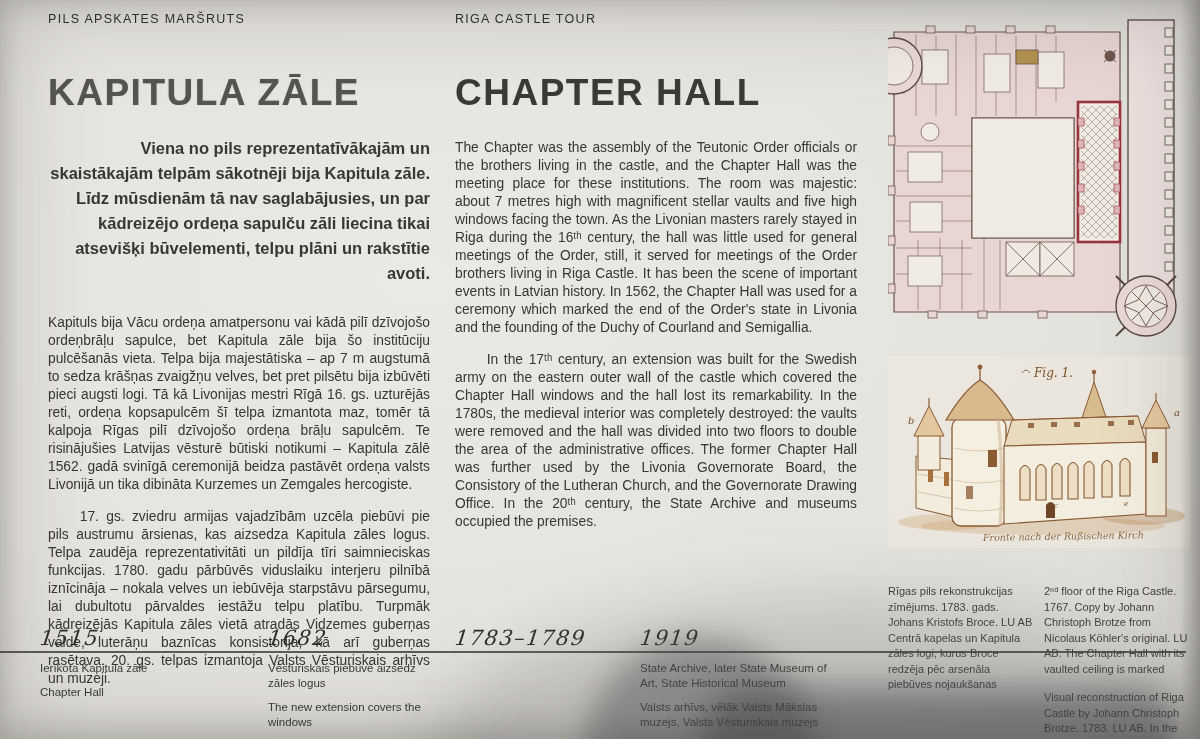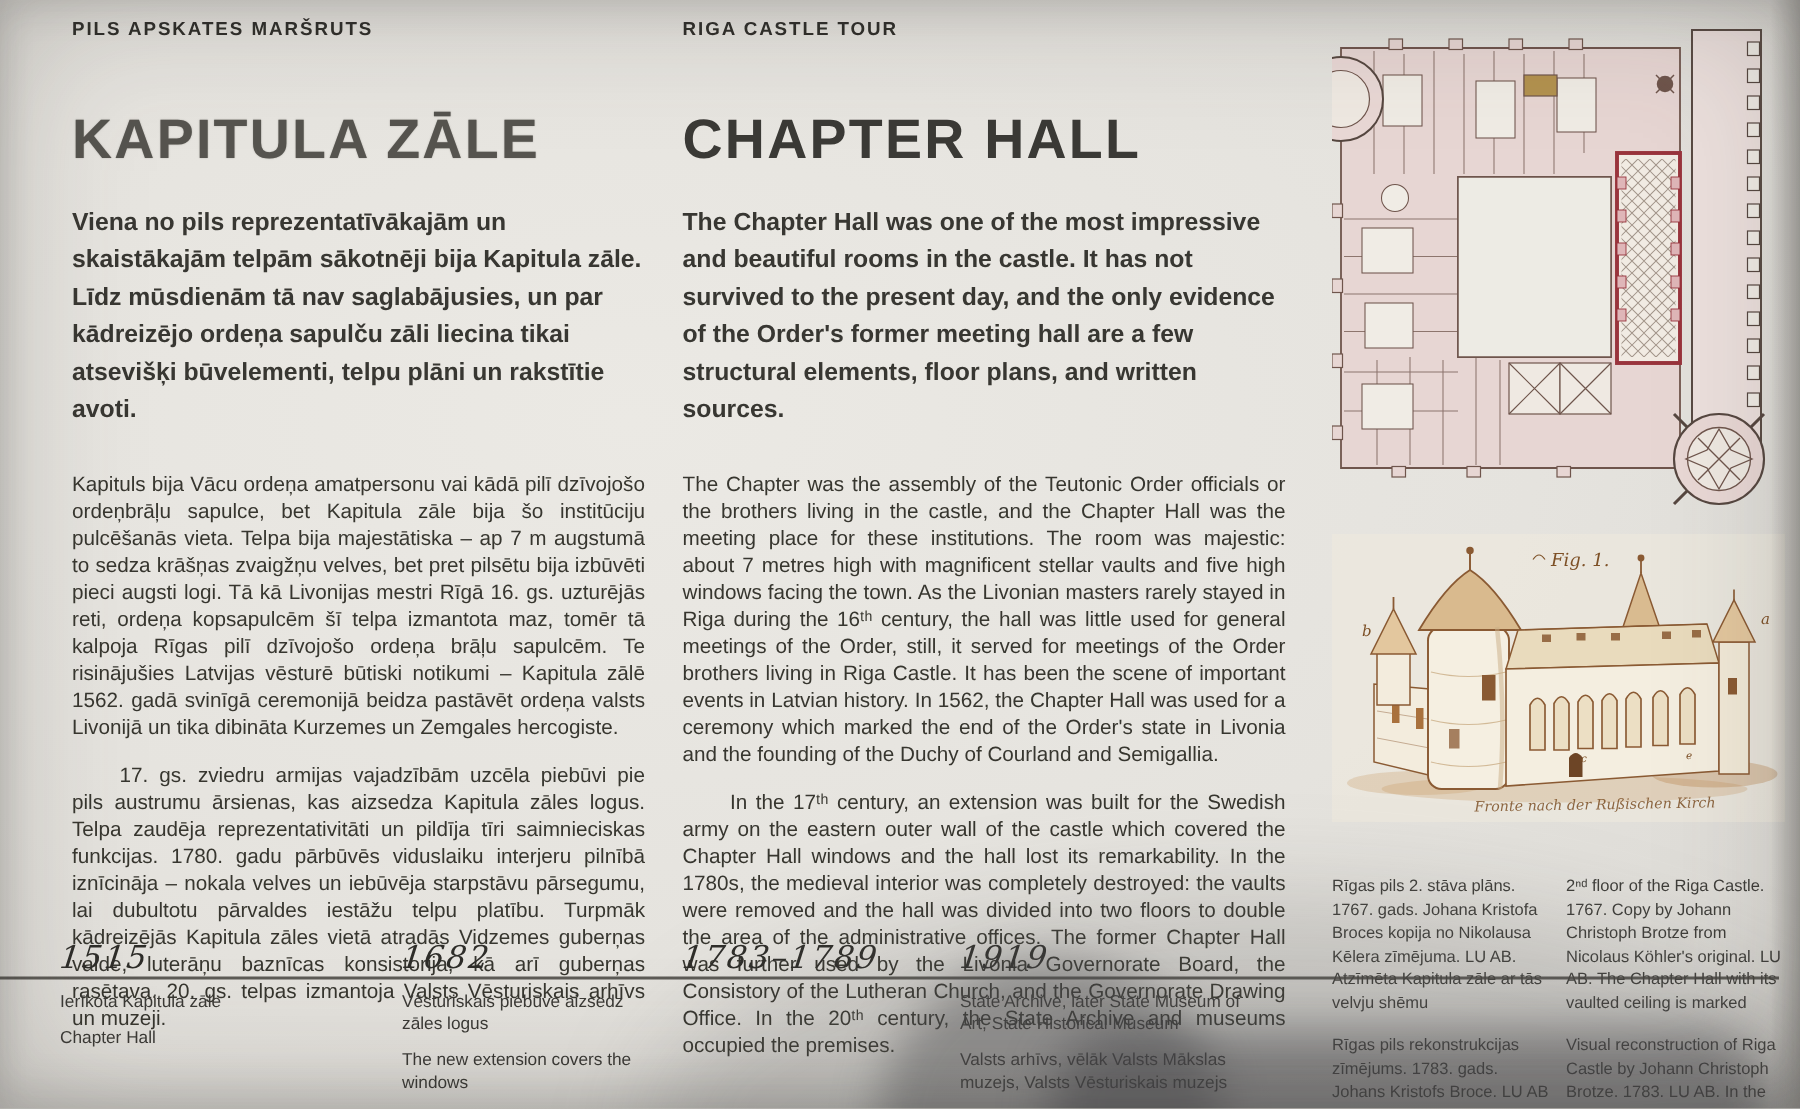--- a/index.html
+++ b/index.html
@@ -5,25 +5,25 @@
   html,body{margin:0;padding:0;background:#b8b6b1;}
   .panel{
     position:relative;width:1200px;height:739px;overflow:hidden;
     background:radial-gradient(ellipse at 35% 38%, #ebe9e4 0%, #e5e3de 55%, #dbd9d4 100%);
     font-family:"Liberation Sans","DejaVu Sans",sans-serif;color:#34332f;
   }
   
   .col{position:absolute;top:12px;}
   .col-lv{left:48px;width:382px;}
   .col-en{left:455px;width:402px;}
-  .kicker{font-size:12.5px;font-weight:bold;letter-spacing:1.3px;color:#2f2e2a;}
+  .kicker{font-size:12.5px;font-weight:normal;letter-spacing:1.3px;color:#2f2e2a;}
   .title{margin-top:48px;font-size:37px;font-weight:bold;letter-spacing:1.5px;line-height:1;}
   .title.lv{color:#56544f;text-shadow:0 0 1px rgba(120,118,112,.6);}
   .title.en{color:#3b3a36;}
-  .lead{margin-top:21px;font-size:16.5px;line-height:25px;font-weight:bold;color:#383732;}
+  .lead{margin-top:21px;font-size:16.5px;line-height:25px;font-weight:bold;color:#383732;text-align:right;}
   .bodytext{margin-top:28px;font-size:13.8px;line-height:18px;text-align:justify;color:#37362f;}
   .bodytext.indent{margin-top:1px;text-indent:2.3em;}
   
   .fig{position:absolute;left:888px;}
   .fig-plan{top:6px;width:302px;height:334px;}
   .fig-draw{top:356px;width:302px;height:192px;}
   .captions{position:absolute;left:888px;top:584px;width:302px;display:flex;gap:10px;}
   .cap-col{width:146px;}
   .cap{font-size:11px;line-height:15.5px;color:#3f3e3a;margin:0 0 13px 0;}
   
@@ -63,21 +63,20 @@
     <div class="kicker">PILS APSKATES MARŠRUTS</div>
     <h1 class="title lv">KAPITULA ZĀLE</h1>
     <p class="lead">Viena no pils reprezentatīvākajām un skaistākajām telpām sākotnēji bija Kapitula zāle. Līdz mūsdienām tā nav saglabājusies, un par kādreizējo ordeņa sapulču zāli liecina tikai atsevišķi būvelementi, telpu plāni un rakstītie avoti.</p>
     <p class="bodytext">Kapituls bija Vācu ordeņa amatpersonu vai kādā pilī dzīvojošo ordeņbrāļu sapulce, bet Kapitula zāle bija šo institūciju pulcēšanās vieta. Telpa bija majestātiska – ap 7 m augstumā to sedza krāšņas zvaigžņu velves, bet pret pilsētu bija izbūvēti pieci augsti logi. Tā kā Livonijas mestri Rīgā 16. gs. uzturējās reti, ordeņa kopsapulcēm šī telpa izmantota maz, tomēr tā kalpoja Rīgas pilī dzīvojošo ordeņa brāļu sapulcēm. Te risinājušies Latvijas vēsturē būtiski notikumi – Kapitula zālē 1562. gadā svinīgā ceremonijā beidza pastāvēt ordeņa valsts Livonijā un tika dibināta Kurzemes un Zemgales hercogiste.</p>
     <p class="bodytext indent">17. gs. zviedru armijas vajadzībām uzcēla piebūvi pie pils austrumu ārsienas, kas aizsedza Kapitula zāles logus. Telpa zaudēja reprezentativitāti un pildīja tīri saimnieciskas funkcijas. 1780. gadu pārbūvēs viduslaiku interjeru pilnībā iznīcināja – nokala velves un iebūvēja starpstāvu pārsegumu, lai dubultotu pārvaldes iestāžu telpu platību. Turpmāk kādreizējās Kapitula zāles vietā atradās Vidzemes guberņas valde, luterāņu baznīcas konsistorija, kā arī guberņas rasētava. 20. gs. telpas izmantoja Valsts Vēsturiskais arhīvs un muzeji.</p>
   </section>
 
   <section class="col col-en">
     <div class="kicker">RIGA CASTLE TOUR</div>
     <h1 class="title en">CHAPTER HALL</h1>
-    <p class="lead">The Chapter Hall was one of the most impressive and beautiful rooms in the castle. It has not survived to the present day, and the only evidence of the Order's former meeting hall are a few structural elements, floor plans, and written sources.</p>
     <p class="bodytext">The Chapter was the assembly of the Teutonic Order officials or the brothers living in the castle, and the Chapter Hall was the meeting place for these institutions. The room was majestic: about 7 metres high with magnificent stellar vaults and five high windows facing the town. As the Livonian masters rarely stayed in Riga during the 16ᵗʰ century, the hall was little used for general meetings of the Order, still, it served for meetings of the Order brothers living in Riga Castle. It has been the scene of important events in Latvian history. In 1562, the Chapter Hall was used for a ceremony which marked the end of the Order's state in Livonia and the founding of the Duchy of Courland and Semigallia.</p>
     <p class="bodytext indent">In the 17ᵗʰ century, an extension was built for the Swedish army on the eastern outer wall of the castle which covered the Chapter Hall windows and the hall lost its remarkability. In the 1780s, the medieval interior was completely destroyed: the vaults were removed and the hall was divided into two floors to double the area of the administrative offices. The former Chapter Hall was further used by the Livonia Governorate Board, the Consistory of the Lutheran Church, and the Governorate Drawing Office. In the 20ᵗʰ century, the State Archive and museums occupied the premises.</p>
   </section>
 
   <svg class="fig fig-plan" viewBox="0 0 302 334" xmlns="http://www.w3.org/2000/svg">
     <defs>
       <pattern id="vault" width="16" height="16" patternUnits="userSpaceOnUse">
         <path d="M0,8 L8,0 L16,8 L8,16 Z M0,0 L16,16 M16,0 L0,16" stroke="#a2958a" stroke-width="0.7" fill="none"></path>
       </pattern>
     </defs>
@@ -246,21 +245,20 @@
       <text x="20" y="68" font-size="10">b</text>
       <text x="286" y="60" font-size="10">a</text>
       <text x="166" y="152" font-size="7">c</text>
       <text x="236" y="150" font-size="7">e</text>
       <text x="95" y="185" font-size="9.5" opacity=".85" transform="rotate(-1 95 185)">Fronte nach der Rußischen Kirch</text>
     </g>
   </svg>
 
   <div class="captions">
     <div class="cap-col">
-      <p class="cap">Rīgas pils 2. stāva plāns. 1767. gads. Johana Kristofa Broces kopija no Nikolausa Kēlera zīmējuma. LU AB. Atzīmēta Kapitula zāle ar tās velvju shēmu</p>
       <p class="cap">Rīgas pils rekonstrukcijas zīmējums. 1783. gads. Johans Kristofs Broce. LU AB Centrā kapelas un Kapitula zāles logi, kurus Broce redzēja pēc arsenāla piebūves nojaukšanas</p>
     </div>
     <div class="cap-col">
       <p class="cap">2ⁿᵈ floor of the Riga Castle. 1767. Copy by Johann Christoph Brotze from Nicolaus Köhler's original. LU AB. The Chapter Hall with its vaulted ceiling is marked</p>
       <p class="cap">Visual reconstruction of Riga Castle by Johann Christoph Brotze. 1783. LU AB. In the centre, the windows of the chapel and the Chapter Hall, seen by Brotze after demolition of the armoury extension</p>
     </div>
   </div>
 
   <div class="tl-line"></div>
 

